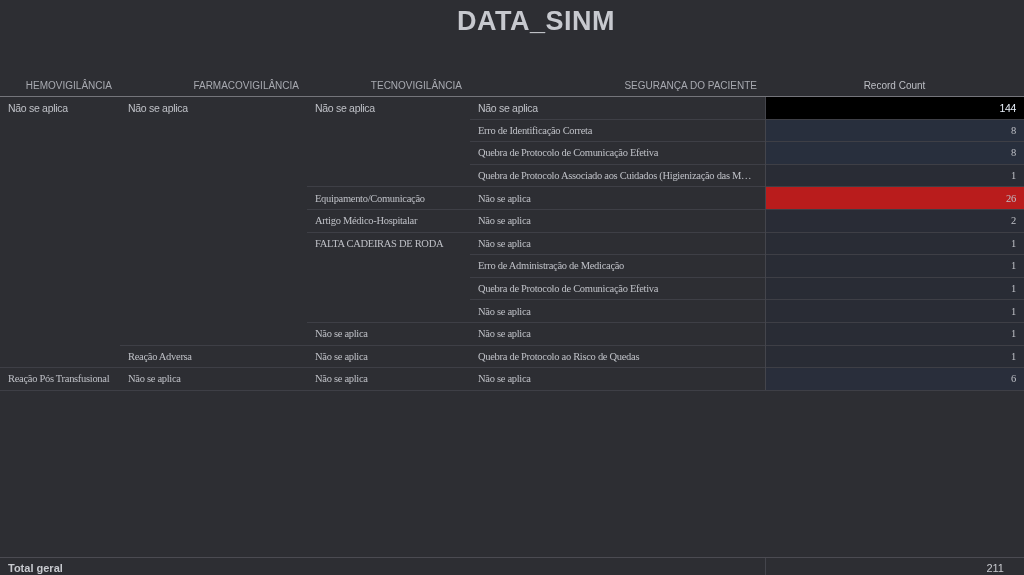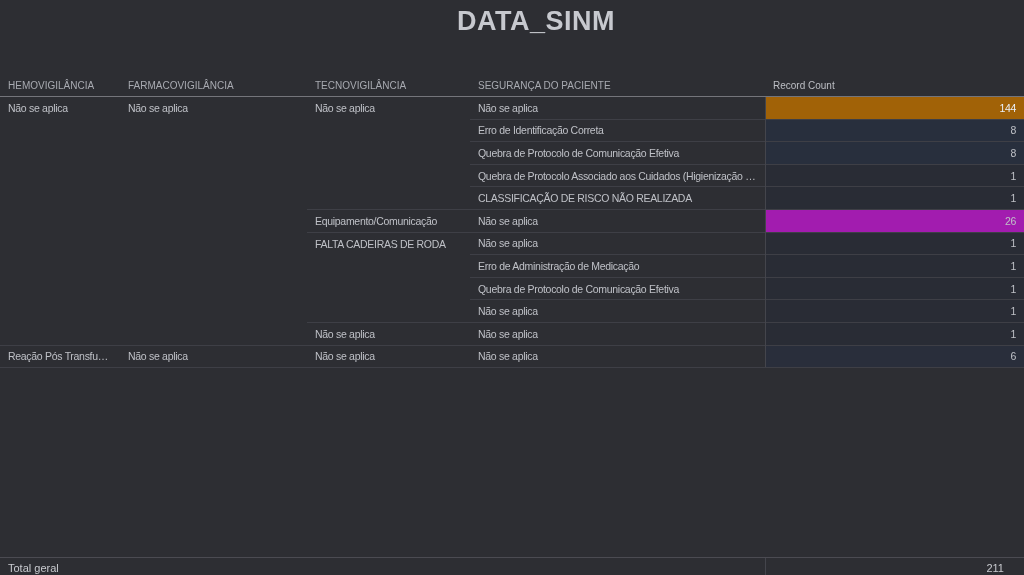--- a/index.html
+++ b/index.html
@@ -37,42 +37,42 @@
     width: 1024px;
     border-collapse: collapse;
     table-layout: fixed;
   }
   th {
     height: 21px;
     padding: 0 8px;
     font-size: 10px;
     font-weight: 400;
     color: #A8AAB1;
-    text-align: left;
+    text-align: right;
     white-space: nowrap;
     overflow: hidden;
     border-bottom: 1px solid #74757B;
     vertical-align: middle;
   }
   th.count-h {
-    text-align: left;
+    text-align: center;
     color: #BDBFC5;
   }
   td {
     height: 21.6px;
     padding: 0 8px;
     font-size: 10.5px;
     letter-spacing: -0.3px;
     color: #BFC1C7;
     white-space: nowrap;
     overflow: hidden;
     text-overflow: ellipsis;
     vertical-align: middle;
   }
-  td.bt { border-top: 1px solid #3E3F46; }
+  td.bt { border-top: 1px solid #3E3F46; font-family: Liberation Serif, serif; }
   td.count {
     text-align: right;
     border-left: 1px solid #44454C;
   }
   tbody tr:last-child td { border-bottom: 1px solid #3E3F46; }
   .total-row {
     position: absolute;
     top: 557px;
     left: 0;
     width: 1024px;
@@ -85,21 +85,21 @@
     top: 0;
     bottom: 0;
     width: 1px;
     background: #44454C;
   }
   .total-label {
     position: absolute;
     left: 8px;
     top: 4px;
     font-size: 11px;
-    font-weight: 400;
+    font-weight: 700;
     color: #C8CACF;
   }
   .total-value {
     position: absolute;
     right: 20px;
     top: 4px;
     font-size: 11px;
     color: #C8CACF;
   }
 </style>
@@ -127,21 +127,21 @@
           <th>SEGURANÇA DO PACIENTE</th>
           <th class="count-h">Record Count</th>
         </tr>
       </thead>
       <tbody>
           <tr>
             <td>Não se aplica</td>
             <td>Não se aplica</td>
             <td>Não se aplica</td>
             <td>Não se aplica</td>
-            <td class="count" style="background: #a16207; color: rgb(234, 241, 251);">144</td>
+            <td class="count" style="background: #000000; color: rgb(234, 241, 251);">144</td>
           </tr>
           <tr>
             <td></td>
             <td></td>
             <td></td>
             <td class="bt">Erro de Identificação Correta</td>
             <td class="count bt" style="background: rgb(40, 47, 61); color: rgb(191, 193, 199);">8</td>
           </tr>
           <tr>
             <td></td>
@@ -153,30 +153,30 @@
           <tr>
             <td></td>
             <td></td>
             <td></td>
             <td class="bt">Quebra de Protocolo Associado aos Cuidados (Higienização das M…</td>
             <td class="count bt" style="background: rgb(41, 44, 53); color: rgb(191, 193, 199);">1</td>
           </tr>
           <tr>
             <td></td>
             <td></td>
-            <td></td>
-            <td class="bt">CLASSIFICAÇÃO DE RISCO NÃO REALIZADA</td>
-            <td class="count bt" style="background: rgb(41, 44, 53); color: rgb(191, 193, 199);">1</td>
-          </tr>
-          <tr>
-            <td></td>
-            <td></td>
             <td class="bt">Equipamento/Comunicação</td>
             <td class="bt">Não se aplica</td>
-            <td class="count bt" style="background: #a21caf; color: rgb(191, 193, 199);">26</td>
+            <td class="count bt" style="background: #b91c1c; color: rgb(191, 193, 199);">26</td>
+          </tr>
+          <tr>
+            <td></td>
+            <td></td>
+            <td class="bt">Artigo Médico-Hospitalar</td>
+            <td class="bt">Não se aplica</td>
+            <td class="count bt" style="background: rgb(41, 44, 54); color: rgb(191, 193, 199);">2</td>
           </tr>
           <tr>
             <td></td>
             <td></td>
             <td class="bt">FALTA CADEIRAS DE RODA</td>
             <td class="bt">Não se aplica</td>
             <td class="count bt" style="background: rgb(41, 44, 53); color: rgb(191, 193, 199);">1</td>
           </tr>
           <tr>
             <td></td>
@@ -197,20 +197,27 @@
             <td></td>
             <td></td>
             <td class="bt">Não se aplica</td>
             <td class="count bt" style="background: rgb(41, 44, 53); color: rgb(191, 193, 199);">1</td>
           </tr>
           <tr>
             <td></td>
             <td></td>
             <td class="bt">Não se aplica</td>
             <td class="bt">Não se aplica</td>
+            <td class="count bt" style="background: rgb(41, 44, 53); color: rgb(191, 193, 199);">1</td>
+          </tr>
+          <tr>
+            <td></td>
+            <td class="bt">Reação Adversa</td>
+            <td class="bt">Não se aplica</td>
+            <td class="bt">Quebra de Protocolo ao Risco de Quedas</td>
             <td class="count bt" style="background: rgb(41, 44, 53); color: rgb(191, 193, 199);">1</td>
           </tr>
           <tr>
             <td class="bt">Reação Pós Transfusional</td>
             <td class="bt">Não se aplica</td>
             <td class="bt">Não se aplica</td>
             <td class="bt">Não se aplica</td>
             <td class="count bt" style="background: rgb(41, 46, 59); color: rgb(191, 193, 199);">6</td>
           </tr>
         </tbody>

